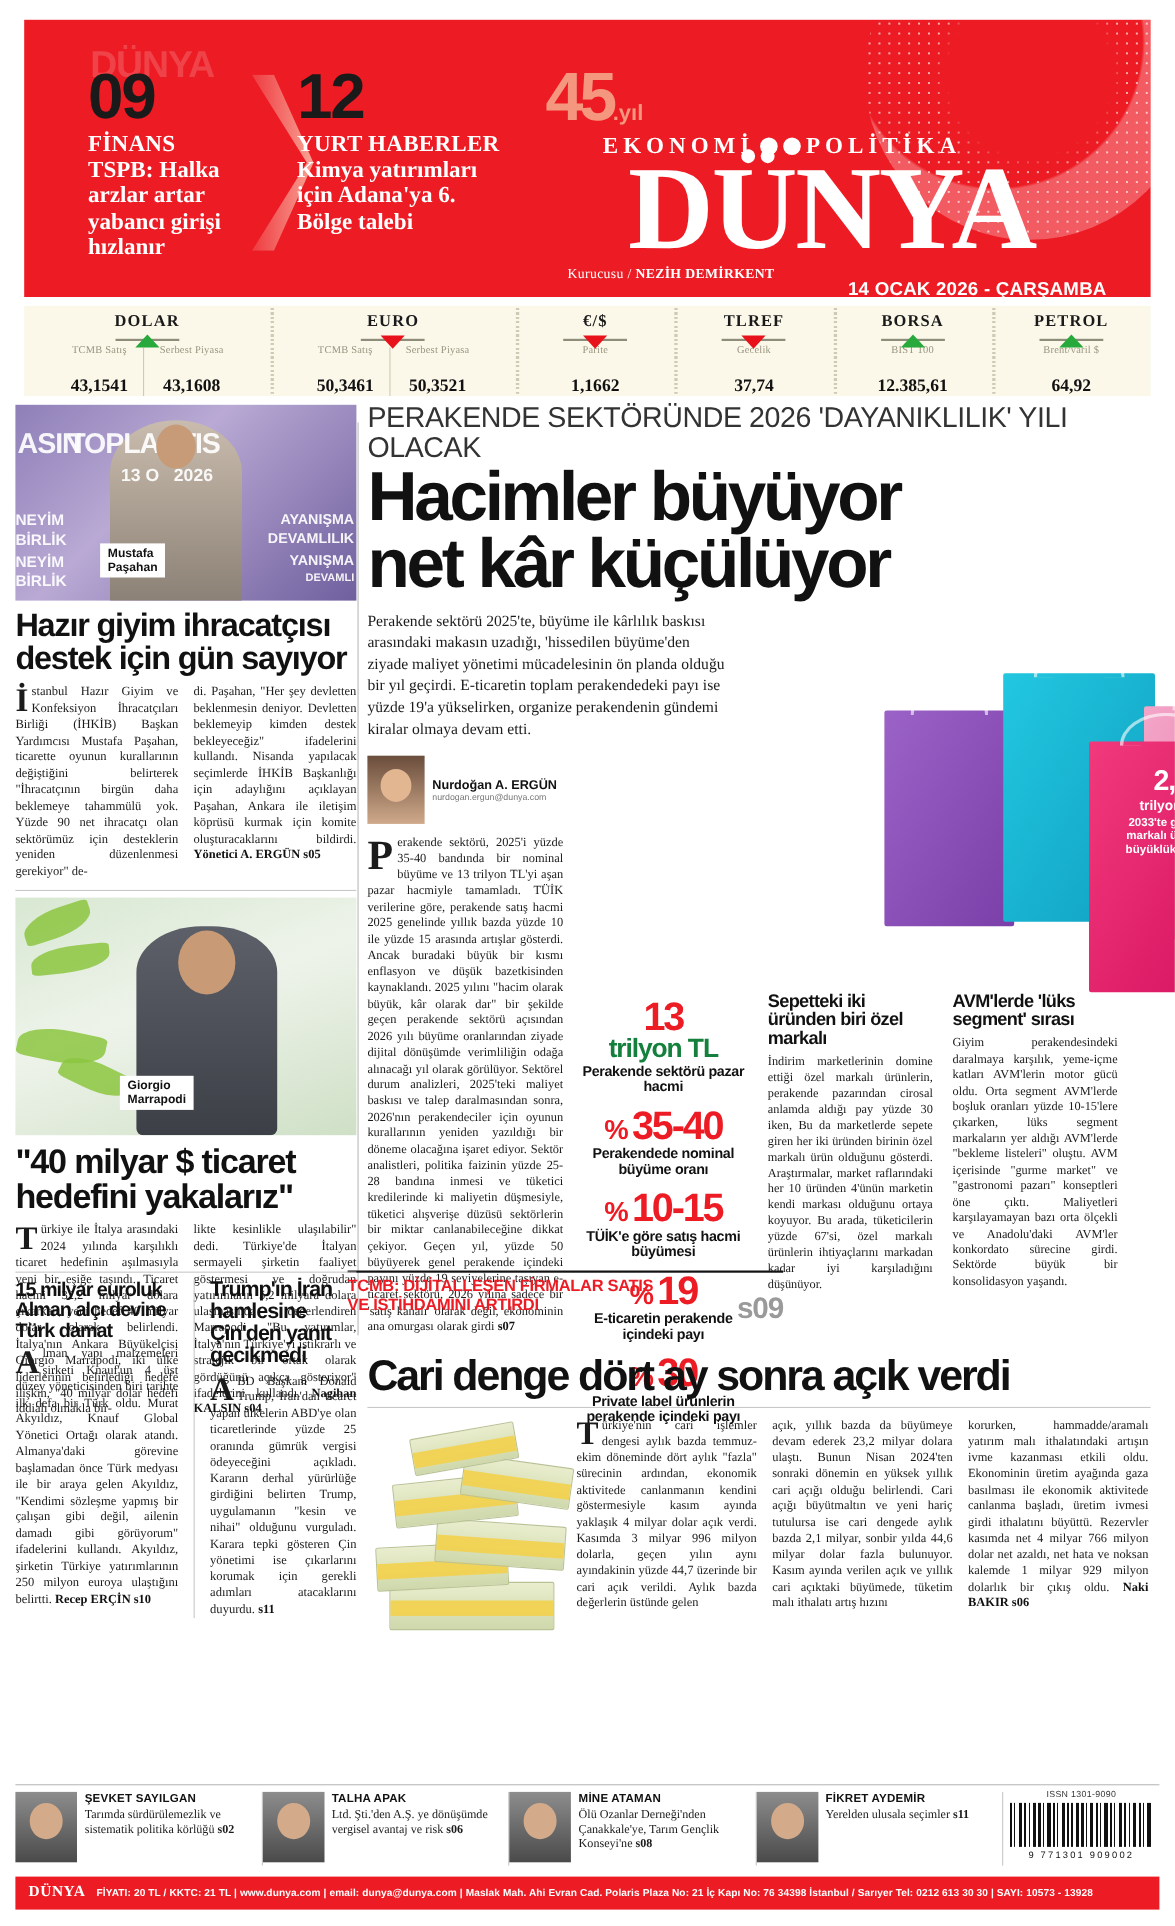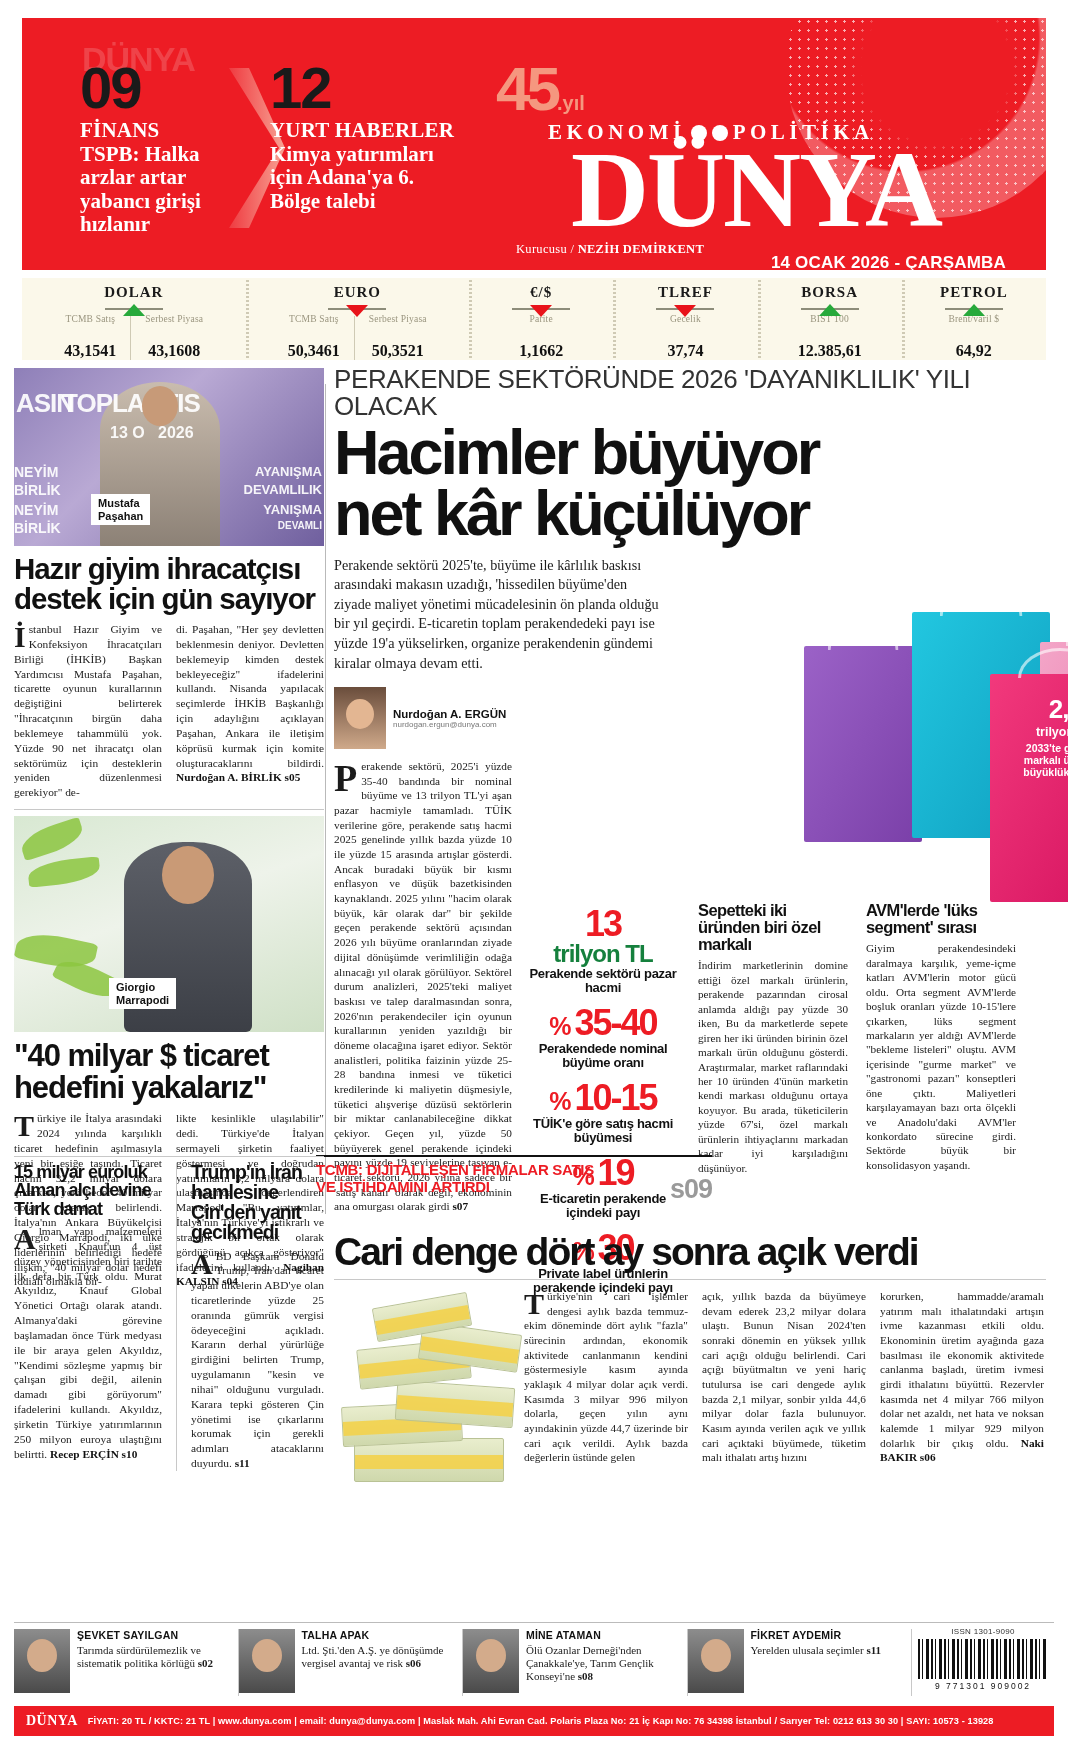--- a/index.html
+++ b/index.html
@@ -442,21 +442,21 @@
       <div class="namechip" style="left:78px;bottom:22px;">
         <div>Mustafa</div>
         <div>Paşahan</div>
       </div>
     </div>
 
     <div class="lh">Hazır giyim ihracatçısı destek için gün sayıyor</div>
     <div class="cols2">
       <p class="bodytext"><span class="drop">İ</span><span>stanbul Hazır Giyim ve Konfeksiyon İhracatçıları Birliği (İHKİB) Başkan Yardımcısı Mustafa Paşahan, ticarette oyunun kurallarının değiştiğini belirterek "İhracatçının birgün daha beklemeye tahammülü yok. Yüzde 90 net ihracatçı olan sektörümüz için desteklerin yeniden düzenlenmesi gerekiyor" de-</span></p>
       <p class="bodytext"><span>di. Paşahan, "Her şey devletten beklenmesin deniyor. Devletten beklemeyip kimden destek bekleyeceğiz" ifadelerini kullandı. Nisanda yapılacak seçimlerde İHKİB Başkanlığı için adaylığını açıklayan Paşahan, Ankara ile iletişim köprüsü kurmak için komite oluşturacaklarını bildirdi.</span>
-        <span class="byline">Nurdoğan A. BİRLİK s05</span></p>
+        <span class="byline">Yönetici A. ERGÜN s05</span></p>
     </div>
 
     <div class="hr"></div>
 
     <div class="photo p2">
       <div class="leaf" style="left:6px;top:10px;width:64px;height:26px;transform:rotate(-18deg);"></div>
       <div class="leaf" style="left:14px;top:44px;width:72px;height:24px;transform:rotate(-6deg);"></div>
       <div class="leaf" style="left:2px;top:120px;width:80px;height:30px;transform:rotate(12deg);"></div>
       <div class="leaf" style="left:40px;top:150px;width:66px;height:26px;transform:rotate(26deg);"></div>
       <div class="namechip" style="left:96px;bottom:24px;">

